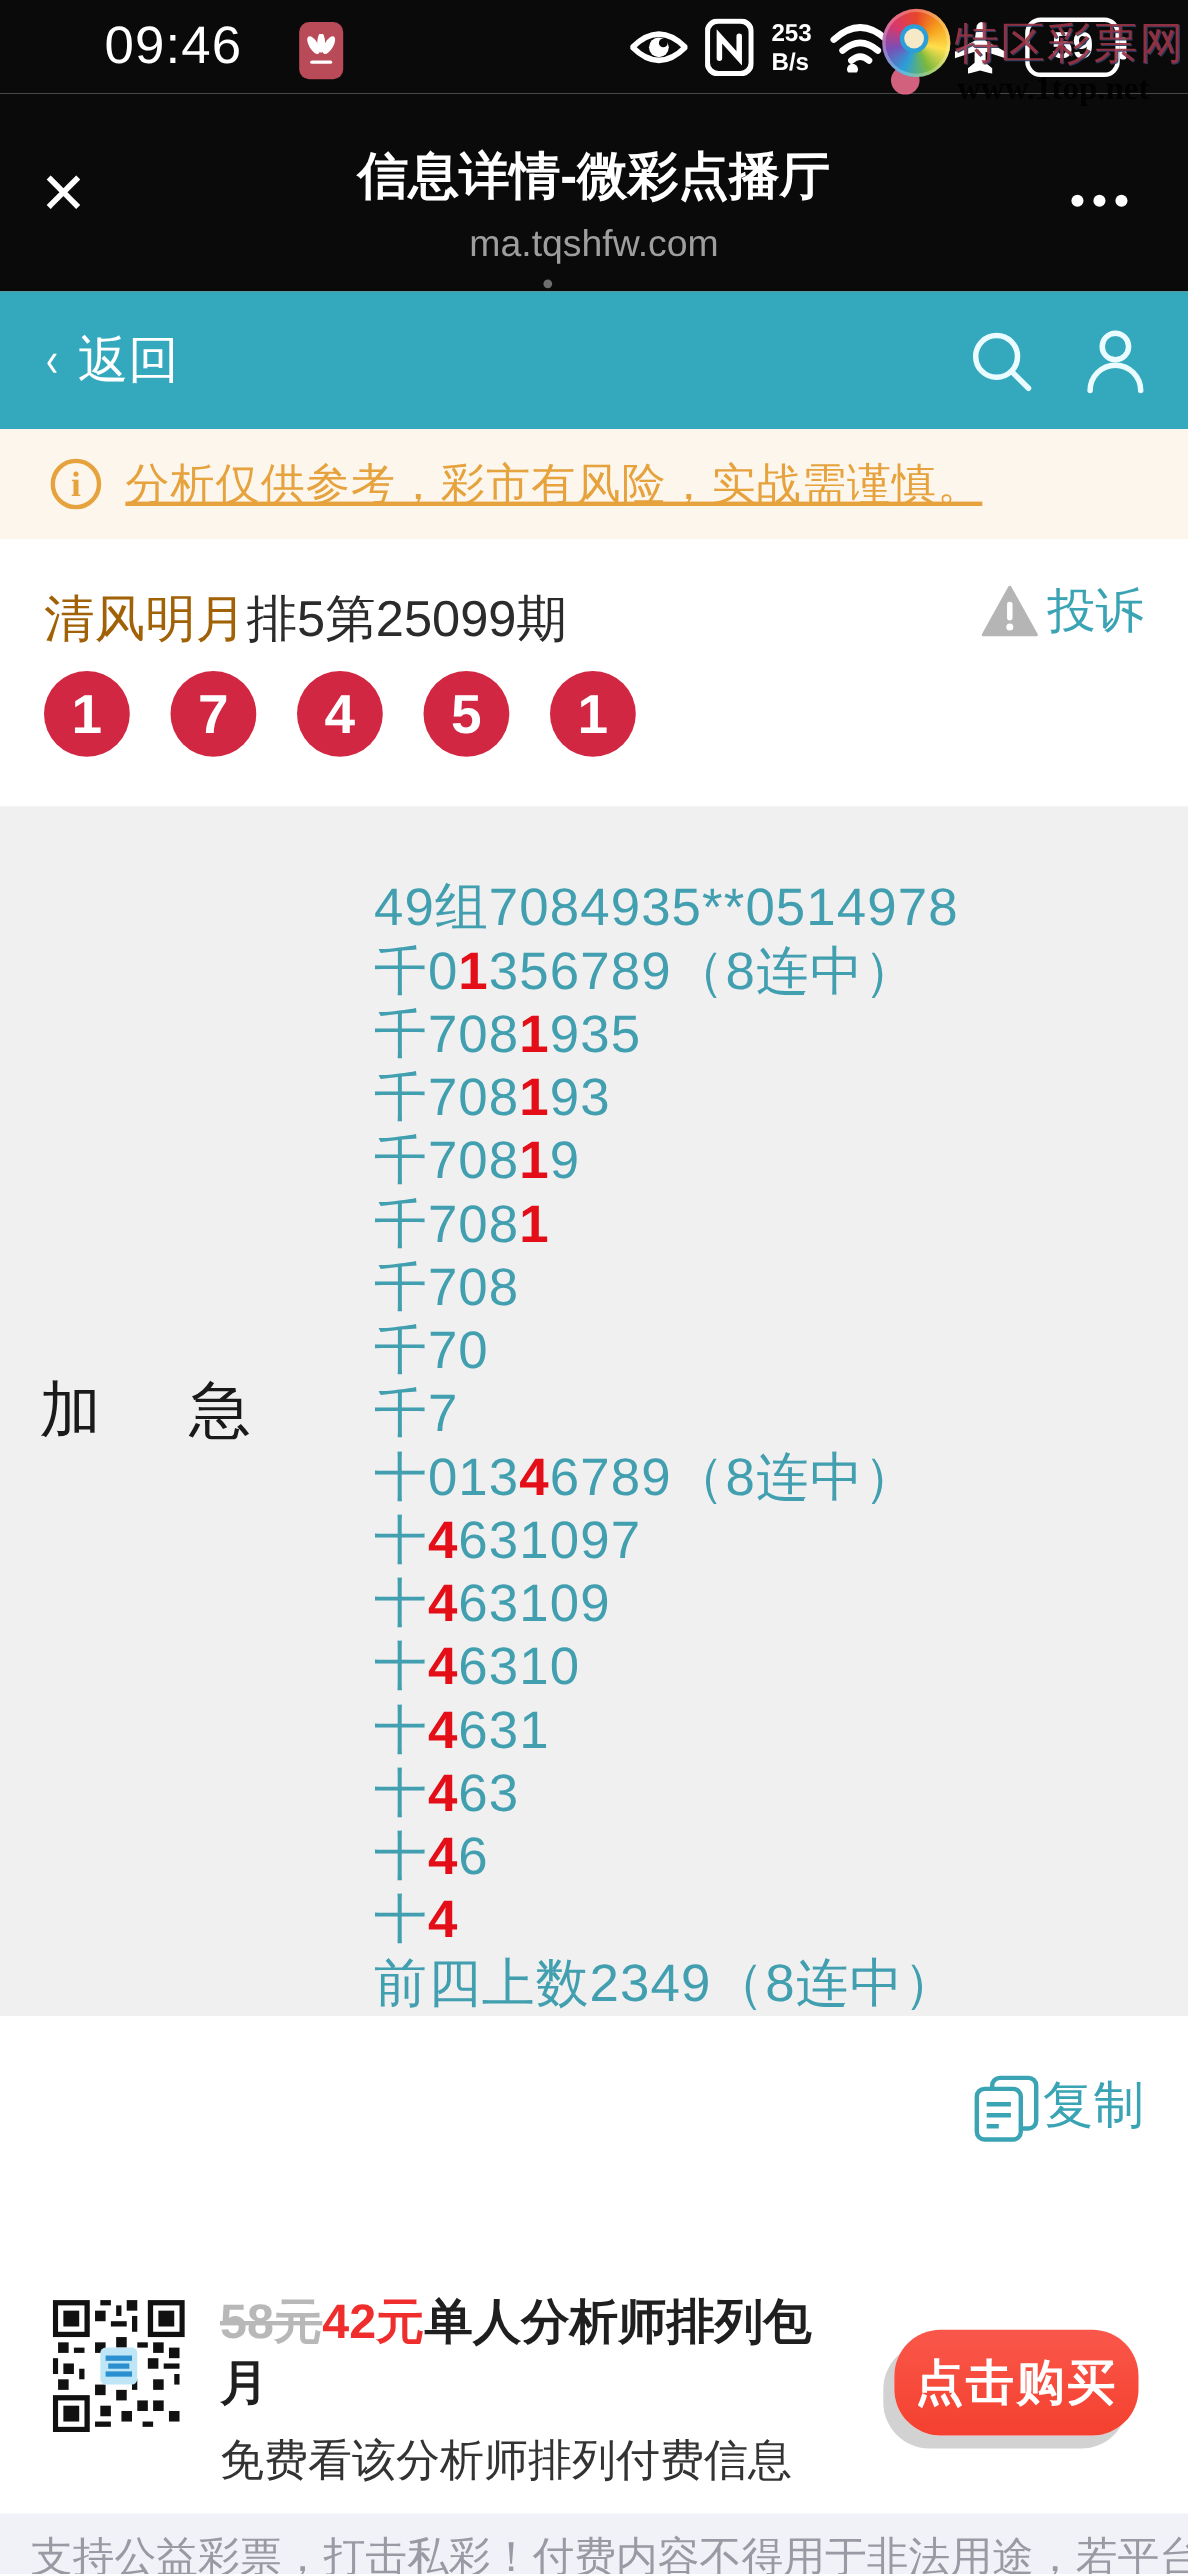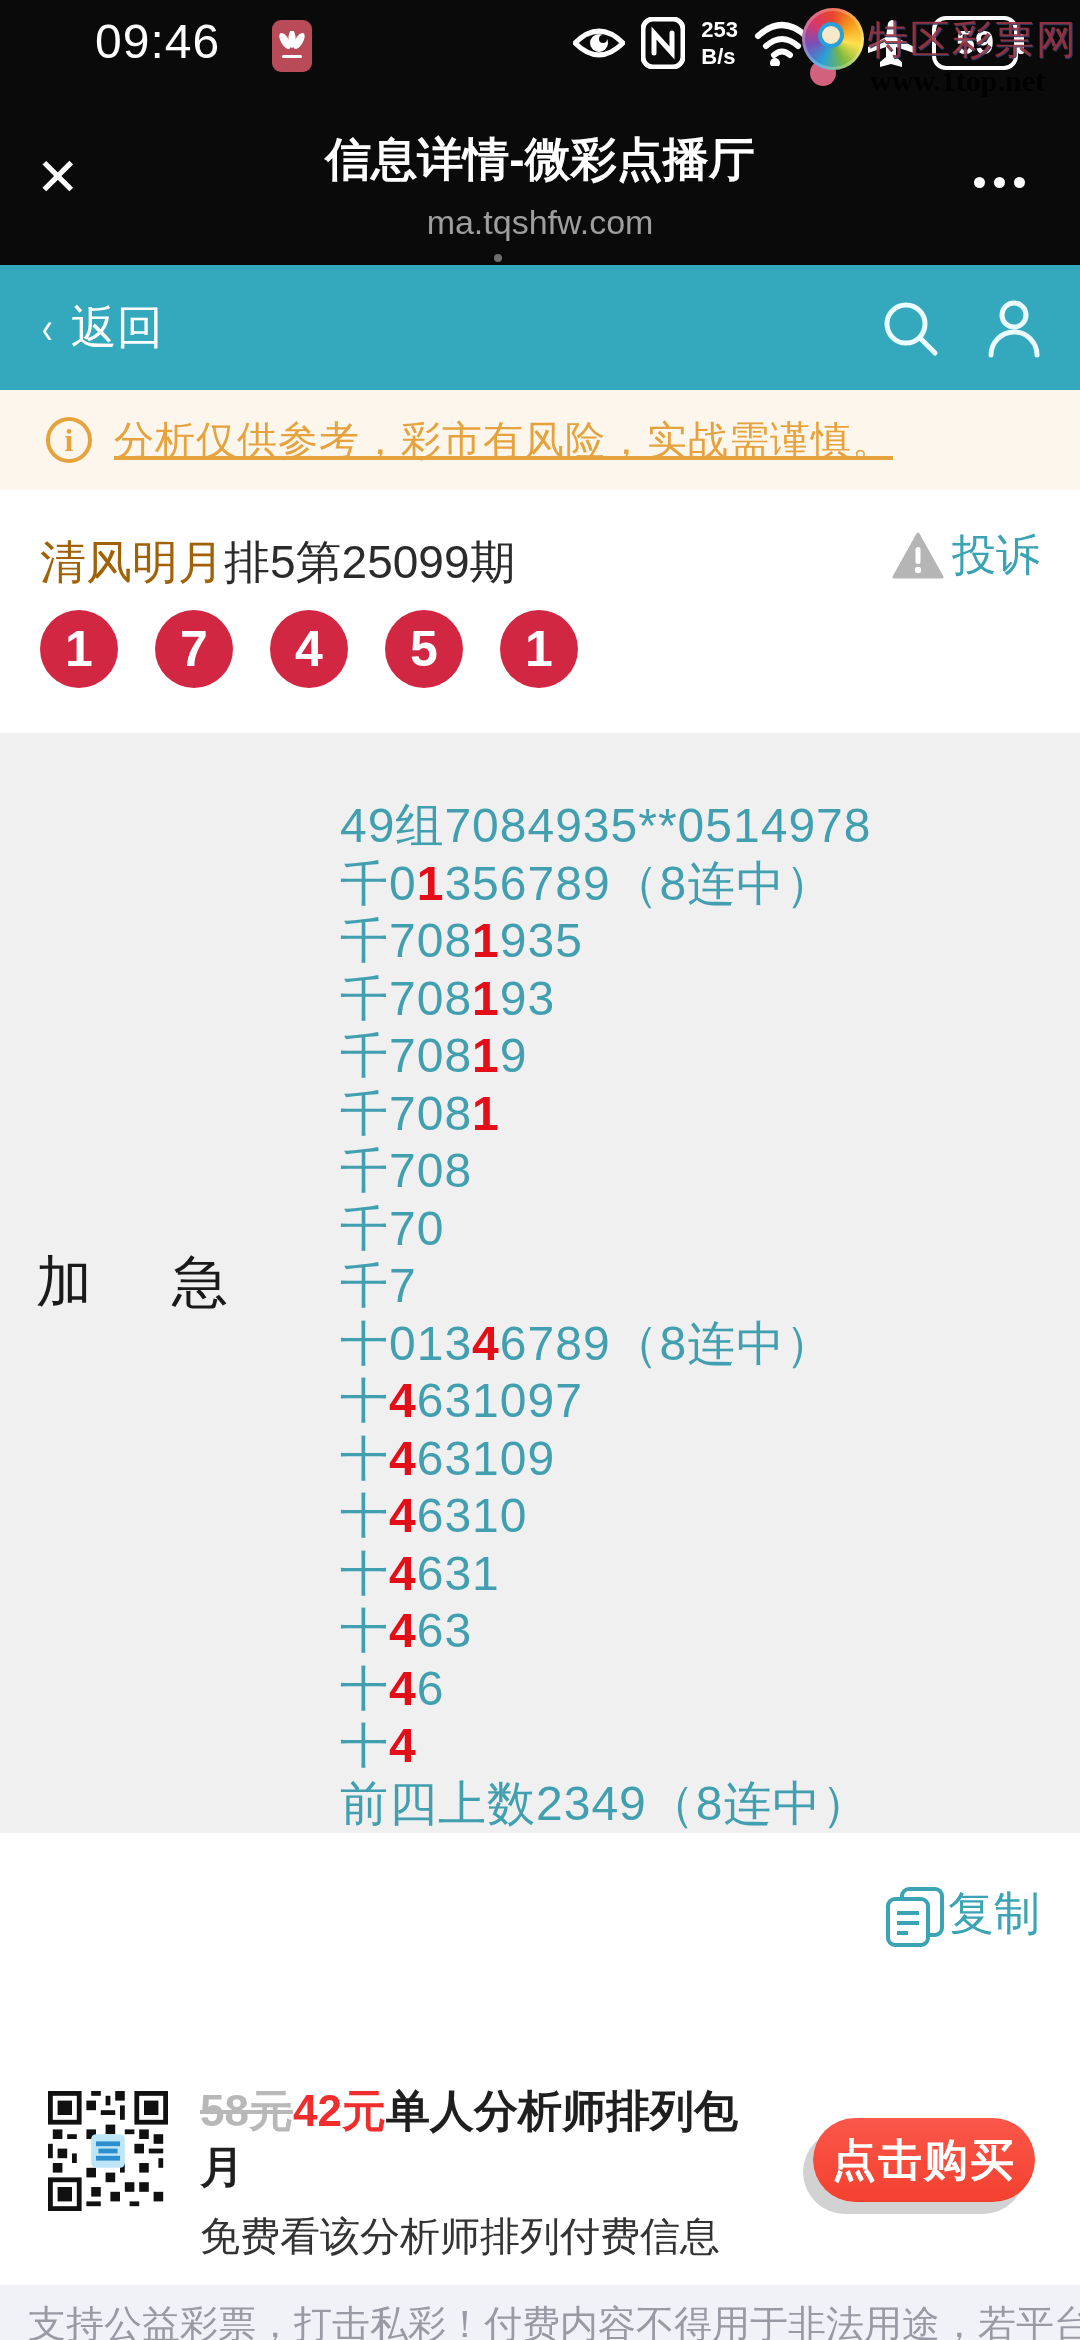--- a/index.html
+++ b/index.html
@@ -69,21 +69,21 @@
   .bottomwhite { position:absolute; left:0; top:1833px; width:1080px; height:452px; background:#fff; }
   .copybtn { position:absolute; right:40px; top:50px; display:flex; align-items:flex-start; }
   .copy-label { color:#3aa3b4; font-size:46px; }
 
   .qr { position:absolute; left:48px; top:258px; width:120px; height:120px; }
   .promo-text { position:absolute; left:200px; top:250px; width:580px; }
   .promo-title { font-size:44px; font-weight:bold; color:#1f1f1f; line-height:56px; }
   .old-price { color:#b8b8b8; text-decoration:line-through; }
   .new-price { color:#ef2d2d; }
   .promo-sub { margin-top:14px; font-size:40px; color:#333; font-weight:normal; }
-  .buybtn { position:absolute; right:45px; top:285px; width:222px; height:84px; border-radius:42px; background:linear-gradient(#fa574a,#f4402f); color:#fff; font-size:44px; font-weight:bold; display:flex; align-items:center; justify-content:center; box-shadow:-10px 12px 0 #d2d2d2; letter-spacing:2px; }
+  .buybtn { position:absolute; right:45px; top:285px; width:222px; height:96px; border-radius:42px; background:linear-gradient(#fa574a,#f4402f); color:#fff; font-size:44px; font-weight:bold; display:flex; align-items:center; justify-content:center; box-shadow:-10px 12px 0 #d2d2d2; letter-spacing:2px; }
 
   
   .footer { position:absolute; left:0; top:2285px; width:1080px; height:55px; background:#f1f2f8; overflow:hidden; }
   .footer-text { padding:14px 28px 0; color:#9a9aa4; font-size:38px; white-space:nowrap; }
 </style>
 </head>
 <body>
 
 <div id="screen">
 

